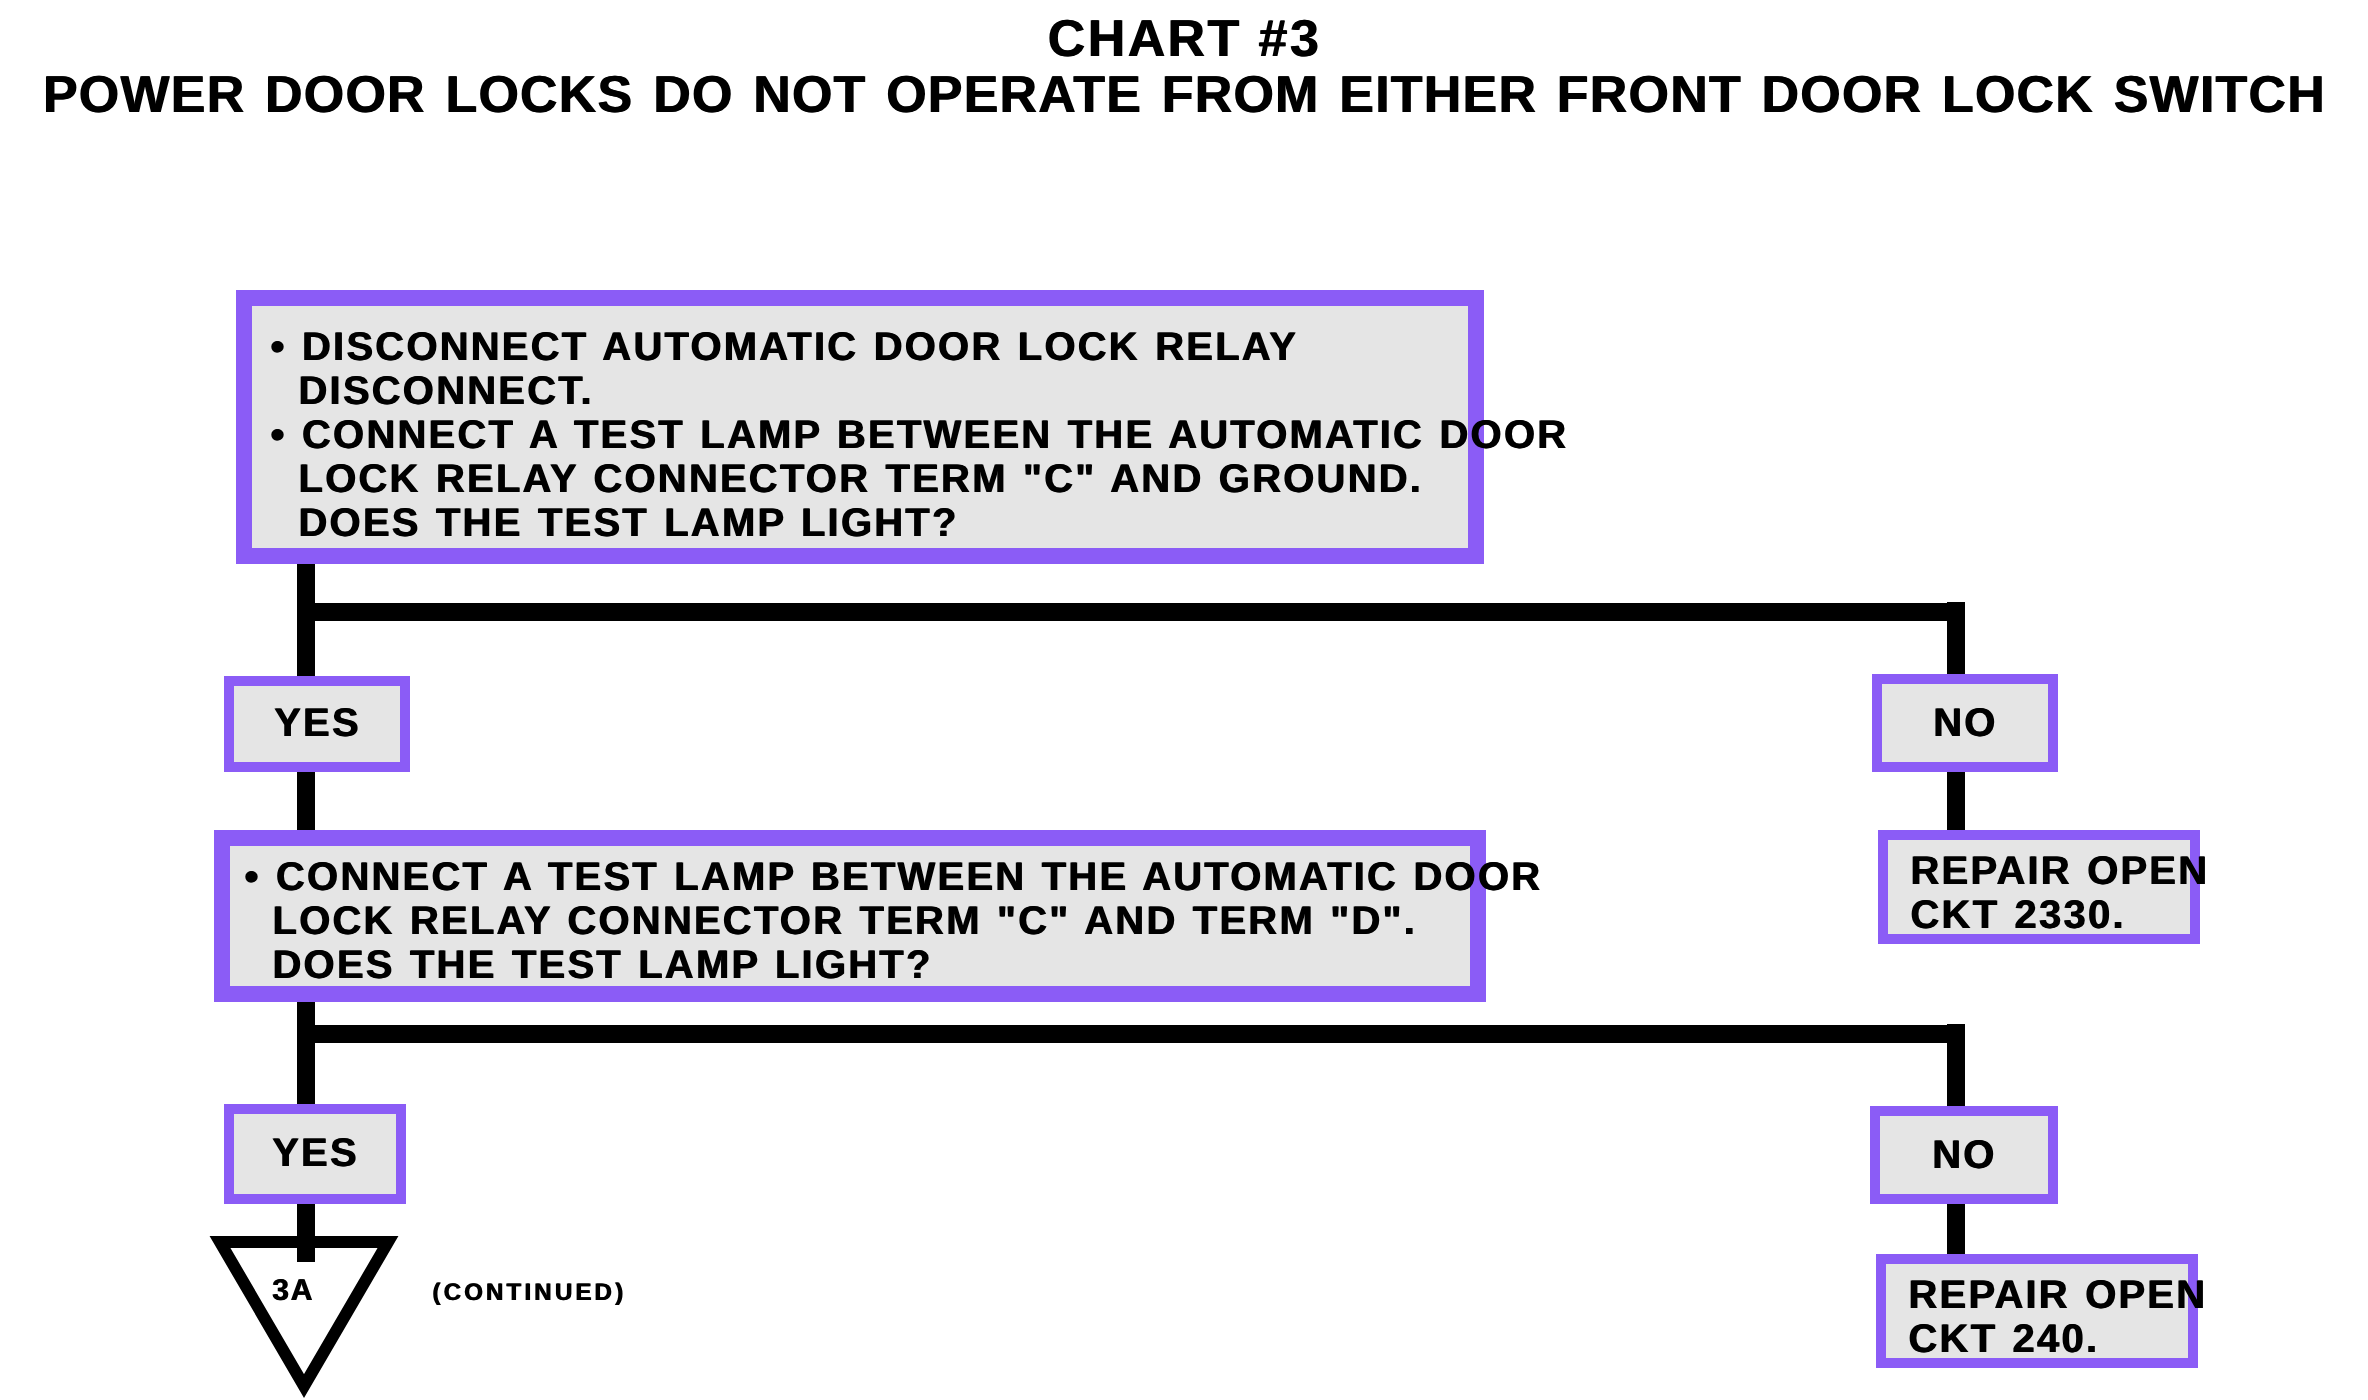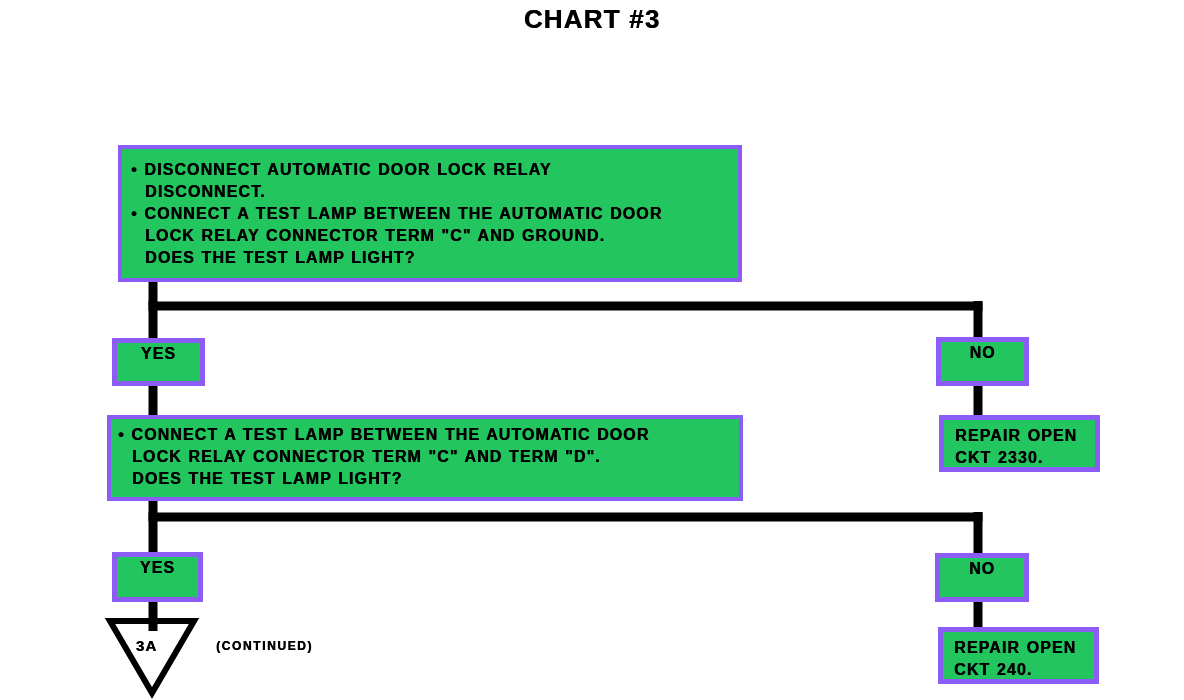--- a/index.html
+++ b/index.html
@@ -37,38 +37,38 @@
     position: absolute;
     left: 0; top: 0;
     z-index: 1;
   }
   .wires path { stroke: #000; stroke-width: 9; fill: none; }
   .wires polygon { fill: #fff; stroke: #000; stroke-width: 6; }
 
   .node {
     position: absolute;
     z-index: 2;
-    background: #22c55e;
-    border: 4px solid #8b5cf6;
+    background: #e5e5e5;
+    border: 8px solid #8b5cf6;
     box-sizing: border-box;
     font-weight: 700;
-    font-size: 16px;
+    font-size: 20px;
     letter-spacing: 1.1px;
     word-spacing: 1px;
     line-height: 22px;
     white-space: nowrap;
   }
   .step-box   { padding: 10px 4px 0 9px; }
   .step-box-2 { padding: 5px 4px 0 7px; }
   .cont { padding-left: 14px; }
 
   .small-box {
     border-width: 5px;
     display: flex;
-    align-items: flex-start;
+    align-items: center;
     justify-content: center;
   }
   .repair-box {
     border-width: 5px;
     padding: 5px 0 0 11px;
   }
 
   .float-label {
     position: absolute;
     z-index: 3;
@@ -87,20 +87,21 @@
     font-size: 12px;
     letter-spacing: 1.6px;
   }
 </style>
 </head>
 <body>
 
 <div class="stage">
 
   <div class="title-line title-1 heavy">CHART #3</div>
+  <div class="title-line title-2 heavy">POWER DOOR LOCKS DO NOT OPERATE FROM EITHER FRONT DOOR LOCK SWITCH</div>
 
   <svg class="wires" width="1184" height="700" viewBox="0 0 1184 700">
     <path d="M153 276 V 342"></path>
     <path d="M148.5 306 H 982.5"></path>
     <path d="M978 301 V 341"></path>
     <path d="M153 382 V 419"></path>
     <path d="M978 382 V 419"></path>
     <path d="M153 497 V 556"></path>
     <path d="M148.5 517 H 982.5"></path>
     <path d="M978 512 V 557"></path>

